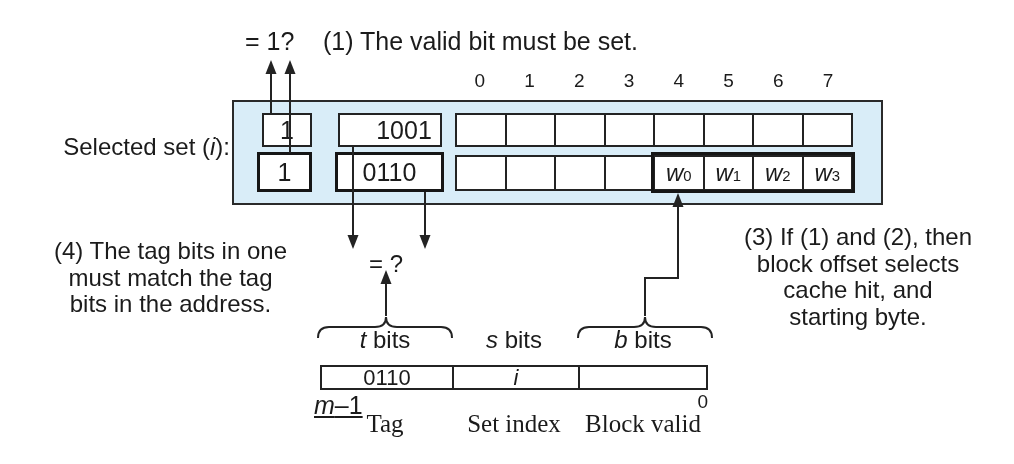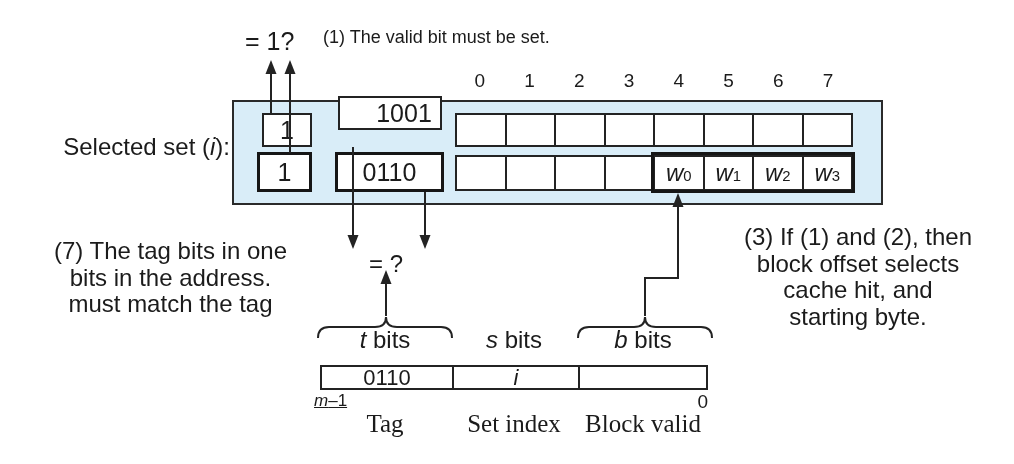--- a/index.html
+++ b/index.html
@@ -2,31 +2,31 @@
 <html><head>
 <meta charset="utf-8">
 <style>
   html,body{margin:0;padding:0;background:#ffffff;}
   .canvas{
     position:relative;width:1014px;height:464px;background:#ffffff;
     font-family:"Liberation Sans",sans-serif;color:#1b1b1b;overflow:hidden;
   }
   .t{position:absolute;white-space:nowrap;}
   .eq1{left:245px;top:27px;font-size:25px;}
-  .step1{left:323px;top:27px;font-size:18px;}
+  .step1{left:323px;top:27px;font-size:25px;}
   .colnums{position:absolute;left:455px;top:70px;width:398px;display:flex;font-size:19px;}
   .colnums span{flex:1;text-align:center;}
   .selset{left:0;top:133px;width:230px;text-align:right;font-size:24px;}
   .setbox{position:absolute;left:232px;top:100px;width:651px;height:105px;
     background:#d9edf8;border:2px solid #2a2a2a;box-sizing:border-box;}
   .bitbox{position:absolute;background:#ffffff;border:2px solid #232323;box-sizing:border-box;
     display:flex;align-items:center;justify-content:center;font-size:25px;}
   .bold{border-width:3px;border-color:#161616;}
   .v1{left:262px;top:113px;width:50px;height:34px;}
-  .t1{left:338px;top:96px;width:104px;height:34px;padding-left:28px;}
+  .t1{left:338px;top:113px;width:104px;height:34px;padding-left:28px;}
   .v2{left:257px;top:152px;width:55px;height:40px;}
   .t2{left:335px;top:152px;width:109px;height:40px;}
   .cells{position:absolute;display:flex;background:#ffffff;border:2px solid #232323;box-sizing:border-box;}
   .r1{left:455px;top:113px;width:398px;height:34px;}
   .r2{left:455px;top:155px;width:398px;height:36px;}
   .cell{flex:1;border-left:2px solid #232323;display:flex;align-items:center;justify-content:center;
     font-size:24px;}
   .cell:first-child{border-left:none;}
   .cell sub{font-size:0.62em;line-height:0;position:relative;top:0.18em;}
   .wordsel{position:absolute;left:651px;top:152px;width:204px;height:41px;
@@ -37,21 +37,21 @@
   .eqq{left:343px;top:250px;width:86px;text-align:center;font-size:24px;position:absolute;}
   .fieldrow{position:absolute;left:320px;width:388px;display:flex;}
   .bitslbl{top:326px;font-size:24px;}
   .bitslbl span{text-align:center;}
   .f-tag{width:130px;} .f-set{width:128px;} .f-off{width:130px;}
   .addrbox{top:365px;height:25px;border:2px solid #232323;box-sizing:border-box;background:#fff;}
   .addrbox .fld{display:flex;align-items:center;justify-content:center;font-size:22px;box-sizing:border-box;}
   .addrbox .fld.mid{border-left:2px solid #232323;border-right:2px solid #232323;}
   .names{top:410px;font-size:25px;}
   .names span{text-align:center;white-space:nowrap;font-family:Liberation Serif, serif;}
-  .mhigh{left:314px;top:391px;font-size:17px;text-decoration:underline;}
+  .mhigh{left:314px;top:391px;font-size:25px;text-decoration:underline;}
   .mlow{left:660px;top:391px;width:48px;text-align:right;font-size:19px;}
   i{font-style:italic;}
   svg.overlay{position:absolute;left:0;top:0;width:1014px;height:464px;pointer-events:none;z-index:10;}
   svg.overlay *{vector-effect:non-scaling-stroke;}
 </style>
 </head>
 <body>
 
 <div class="canvas">
 
@@ -114,23 +114,23 @@
         <sub>2</sub>
       </div>
     <div class="cell">
         <i>w</i>
         <sub>3</sub>
       </div>
   </div>
   <div class="wordsel"></div>
 
   <div class="caption cap2">
-    <div>(7) The tag bits in one</div>
+    <div>(4) The tag bits in one</div>
+    <div>must match the tag</div>
     <div>bits in the address.</div>
-    <div>must match the tag</div>
   </div>
   <div class="caption cap3">
     <div>(3) If (1) and (2), then</div>
     <div>block offset selects</div>
     <div>cache hit, and</div>
     <div>starting byte.</div>
   </div>
   <div class="eqq">= ?</div>
 
   <div class="fieldrow bitslbl">

